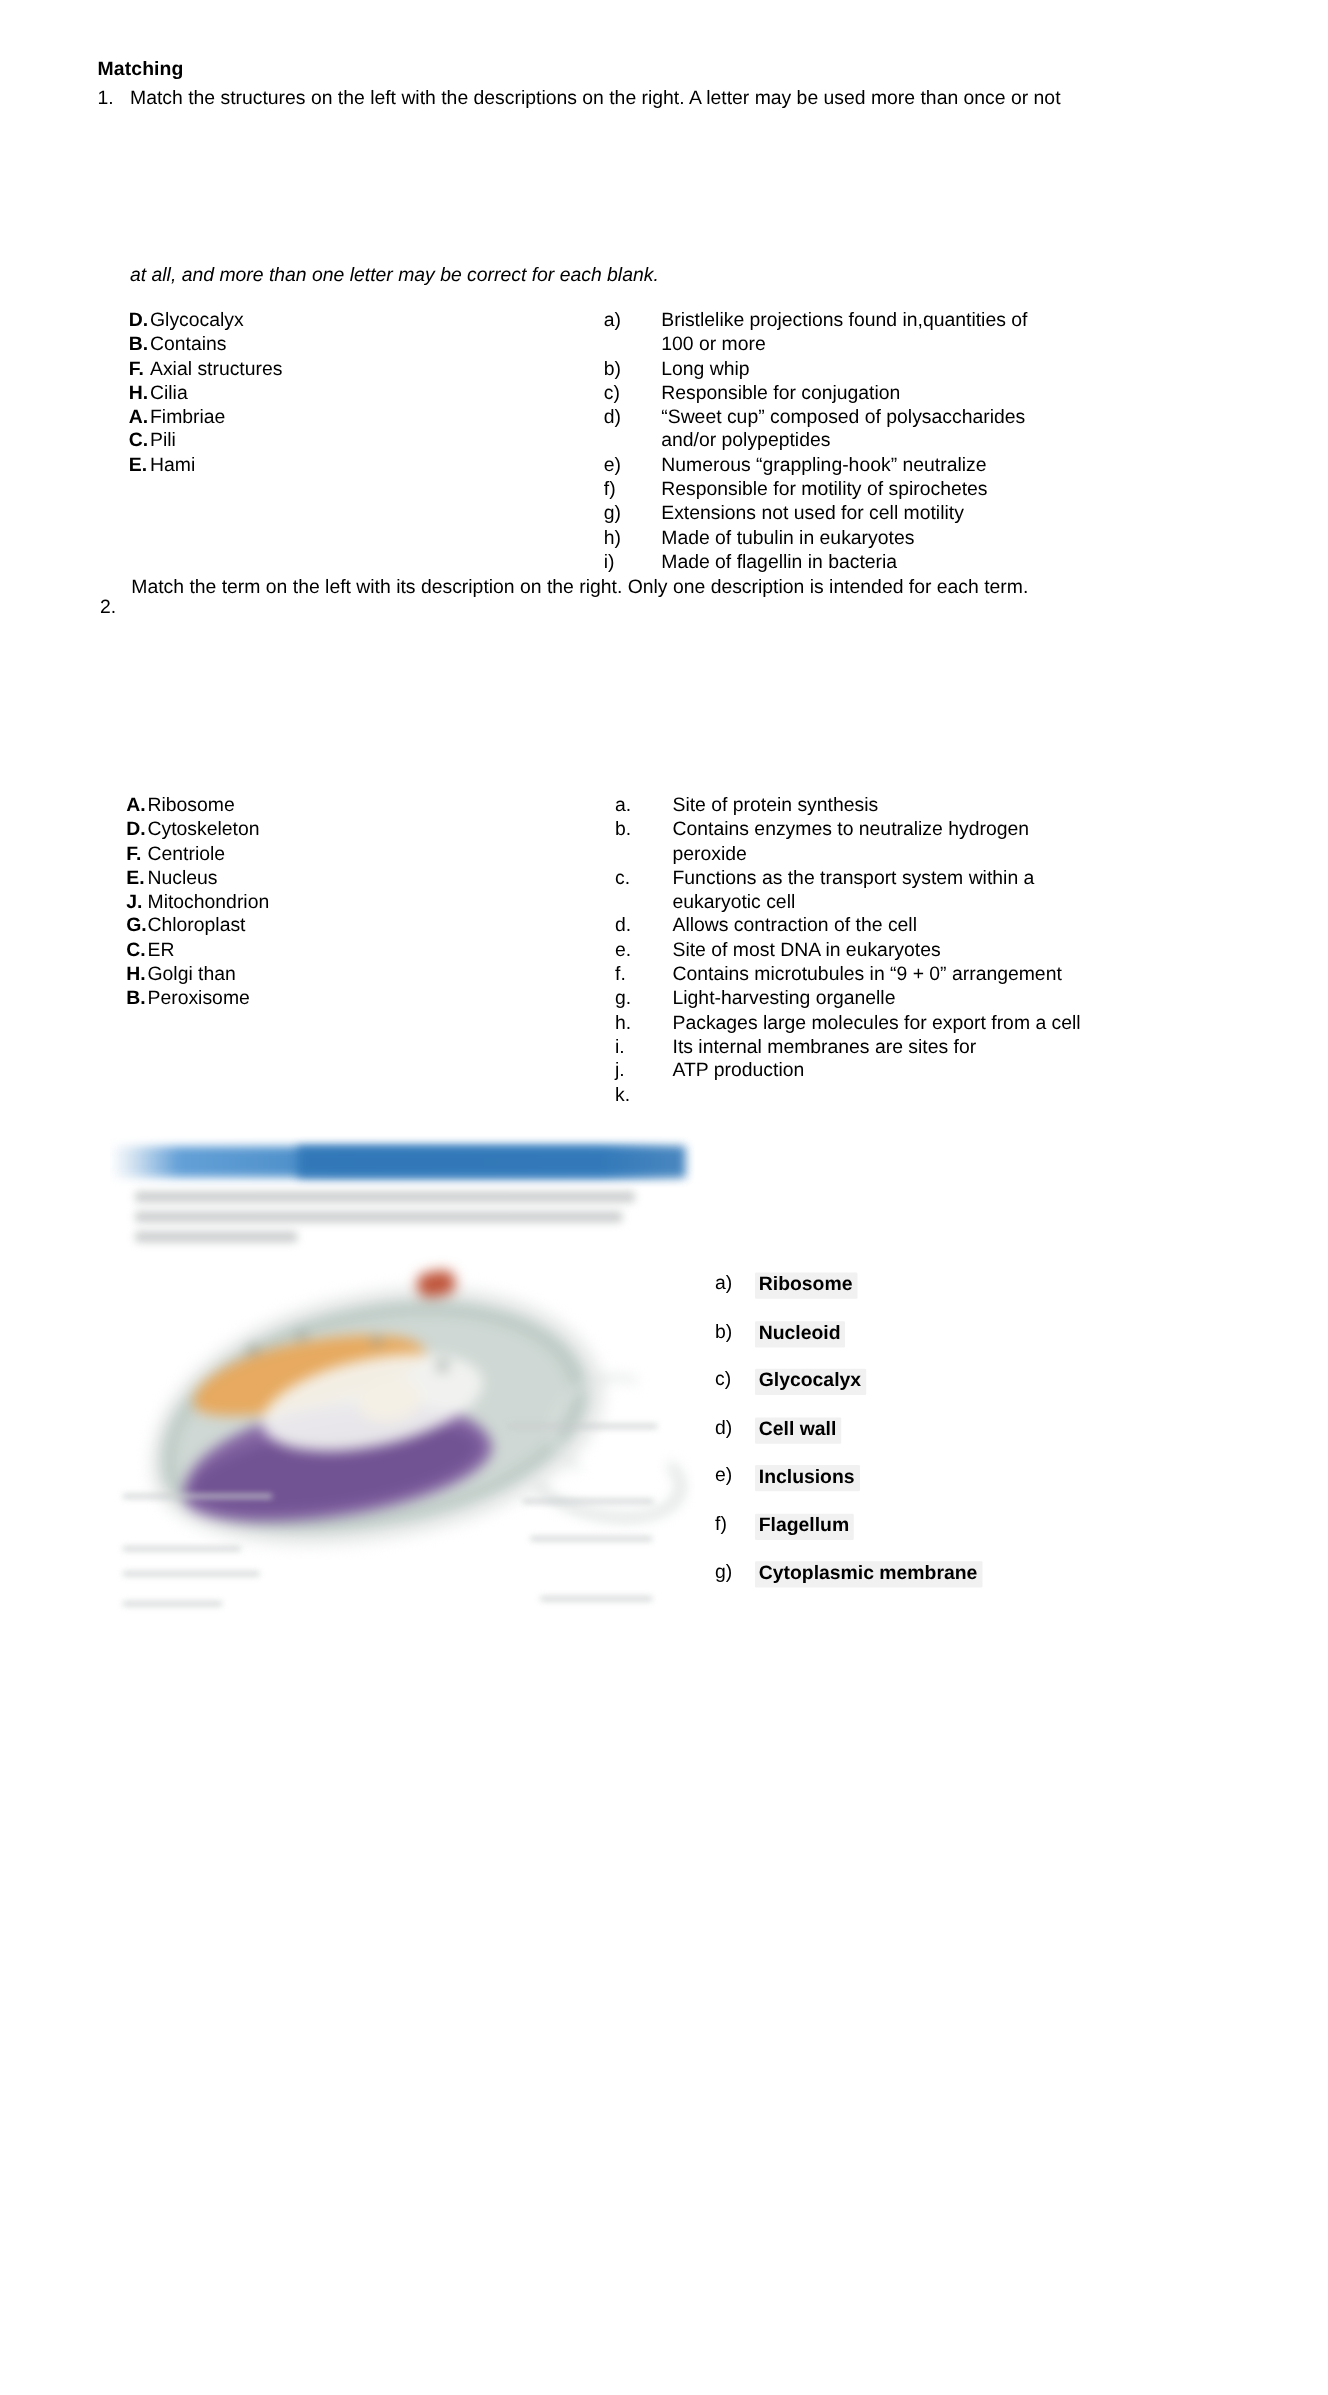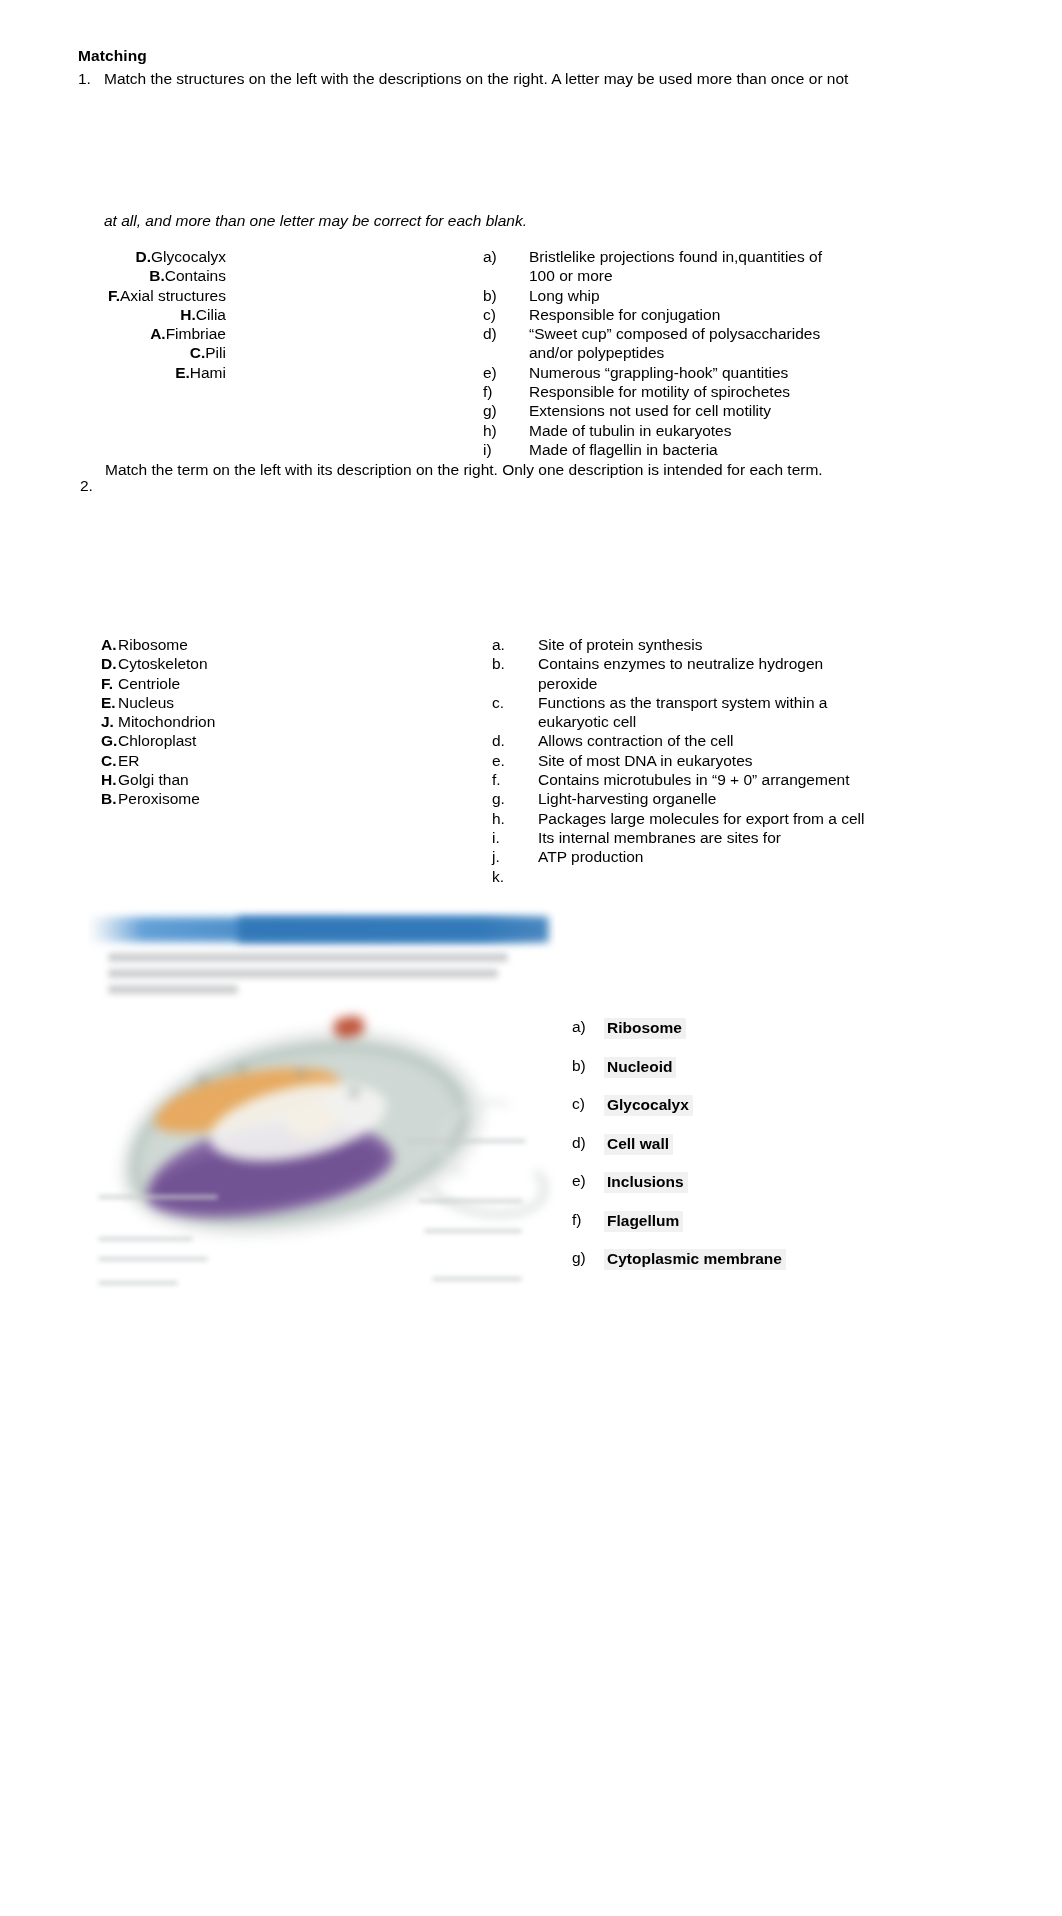--- a/index.html
+++ b/index.html
@@ -175,21 +175,21 @@
 <body>
 
 <div class="page">
 
   <div class="doc-title">Matching</div>
 
   <div class="q-num" style="left:78px; top:70px;">1.</div>
   <div class="q-text" style="left:104px; top:70px;">Match the structures on the left with the descriptions on the right.  A letter may be used more than once or not</div>
   <div class="cont-text" style="left:104px; top:212px;font-style:italic;">at all, and more than one letter may be correct for each blank.</div>
 
-  <div class="terms-col" style="left:103px; top:247px;text-align:right;">
+  <div class="terms-col" style="left:103px; top:247px;">
     <div class="term-row">
       <span class="term-letter">D.</span><span class="term-name">Glycocalyx</span>
     </div>
     <div class="term-row">
       <span class="term-letter">B.</span><span class="term-name">Contains</span>
     </div>
     <div class="term-row">
       <span class="term-letter">F.</span><span class="term-name">Axial structures</span>
     </div>
     <div class="term-row">
@@ -215,21 +215,21 @@
       <span class="desc-marker">b)</span><span>Long whip</span>
     </div>
     <div class="desc-row">
       <span class="desc-marker">c)</span><span>Responsible for conjugation</span>
     </div>
     <div class="desc-row">
       <span class="desc-marker">d)</span><span>“Sweet cup” composed of polysaccharides</span>
     </div>
     <div class="desc-cont">and/or polypeptides</div>
     <div class="desc-row">
-      <span class="desc-marker">e)</span><span>Numerous “grappling-hook” quantities</span>
+      <span class="desc-marker">e)</span><span>Numerous “grappling-hook” neutralize</span>
     </div>
     <div class="desc-row">
       <span class="desc-marker">f)</span><span>Responsible for motility of spirochetes</span>
     </div>
     <div class="desc-row">
       <span class="desc-marker">g)</span><span>Extensions not used for cell motility</span>
     </div>
     <div class="desc-row">
       <span class="desc-marker">h)</span><span>Made of tubulin in eukaryotes</span>
     </div>

